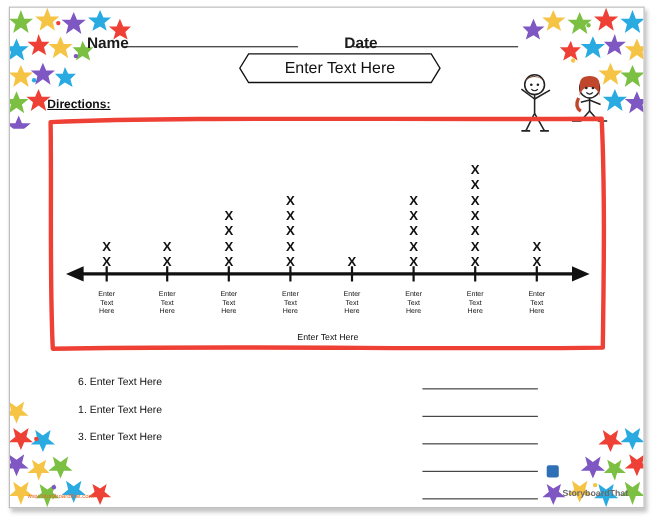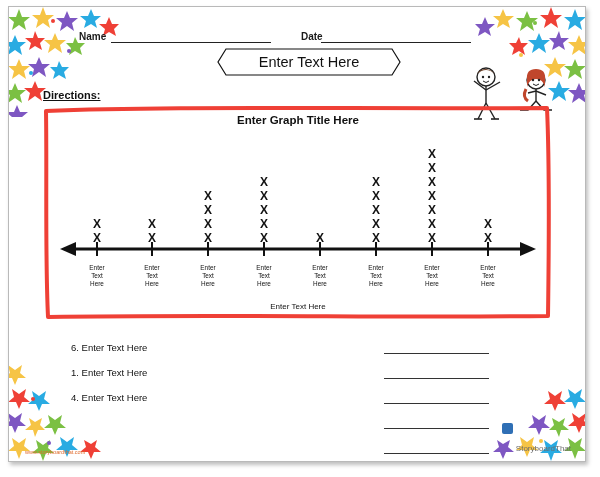--- a/index.html
+++ b/index.html
@@ -47,21 +47,21 @@
 
   
   .name-row {
     position: absolute;
     left: 70px;
     top: 22px;
     width: 420px;
     height: 16px;
   }
   .field-label {
-    font-size: 10px;
+    font-size: 14px;
     color: #1a1a1a;
     font-weight: bold;
     position: absolute;
     top: 2px;
   }
   .field-line {
     position: absolute;
     border-bottom: 1.3px solid #222;
     top: 13px;
   }
@@ -199,21 +199,21 @@
     position: absolute;
     right: 14px;
     bottom: 8px;
     display: flex;
     align-items: center;
     gap: 3px;
   }
   .brand-name {
     font-size: 8px;
     color: #6b6b6b;
-    font-weight: normal;
+    font-weight: bold;
     margin-top: 41px;
   }
   .brand-mark {
     width: 11px;
     height: 11px;
     background: #2f6fb5;
     border-radius: 2px;
   }
 </style>
 </head>
@@ -301,21 +301,21 @@
           <polygon points="10,52 13,59 21,59 15,64 17,72 10,67 3,72 5,64 -1,59 7,59" fill="#29abe2"></polygon>
           <polygon points="30,50 33,57 41,57 35,62 37,70 30,65 23,70 25,62 19,57 27,57" fill="#ef4036"></polygon>
           <circle cx="44" cy="20" r="2" fill="#f6c445"></circle>
         </g>
       </svg>
     </div>
 
     <div class="name-row">
       <span class="field-label" style="left:0;">Name</span>
       <span class="field-line" style="left:32px; width:160px;"></span>
-      <span class="field-label" style="left:196px;padding-left:26px;">Date</span>
+      <span class="field-label" style="left:208px;padding-left:26px;">Date</span>
       <span class="field-line" style="left:242px; width:150px;"></span>
     </div>
 
     <div class="title-box">
       <svg class="inner" width="186" height="30" viewBox="0 0 186 30">
         <polygon points="10,2 176,2 184,15 176,28 10,28 2,15" fill="#ffffff" stroke="#111111" stroke-width="1.2"></polygon>
       </svg>
       <div class="title-text">Enter Text Here</div>
     </div>
 
@@ -347,21 +347,20 @@
       <path d="M24 34 L16 43 L8 43" stroke="#222" stroke-width="1.4" fill="none"></path>
       <path d="M24 34 L32 43 L40 43" stroke="#222" stroke-width="1.4" fill="none"></path>
       <path d="M14 22 Q10 30 16 34" stroke="#c0462c" stroke-width="3" fill="none"></path>
     </svg>
 
     <div class="graph-frame">
       <svg style="position:absolute;left:0;top:0;" width="512" height="218" viewBox="0 0 512 218">
         <path d="M4,7 C120,2 300,5 505,4 C508,70 507,140 506,212 C360,214 170,210 6,213 C3,150 5,70 4,7 Z" fill="none" stroke="#ef4036" stroke-width="4" stroke-linejoin="round" stroke-linecap="round"></path>
       </svg>
 
-      <div class="graph-title">Enter Graph Title Here</div>
 
       <div class="plot">
 
         <svg style="position:absolute;left:0;top:0;" width="512" height="218" viewBox="0 0 512 218">
           <line x1="30" y1="145" x2="482" y2="145" stroke="#111" stroke-width="3"></line>
           <polygon points="18,145 34,138 34,152" fill="#111"></polygon>
           <polygon points="494,145 478,138 478,152" fill="#111"></polygon>
 
           <line x1="55" y1="138" x2="55" y2="152" stroke="#111" stroke-width="2"></line>
           <line x1="110" y1="138" x2="110" y2="152" stroke="#111" stroke-width="2"></line>
@@ -418,21 +417,21 @@
         <div class="cat-label" style="left:390px; top:160px;">Enter<br>Text<br>Here</div>
         <div class="cat-label" style="left:446px; top:160px;">Enter<br>Text<br>Here</div>
       </div>
 
       <div class="axis-label-bottom">Enter Text Here</div>
     </div>
 
     <div class="questions">
       <div class="q-item">6. Enter Text Here</div>
       <div class="q-item">1. Enter Text Here</div>
-      <div class="q-item">4. Enter Text Here</div>
+      <div class="q-item">3. Enter Text Here</div>
     </div>
 
     <div class="answers">
       <div class="ans-line">
           <i></i>
         </div>
       <div class="ans-line">
           <i></i>
         </div>
       <div class="ans-line">

